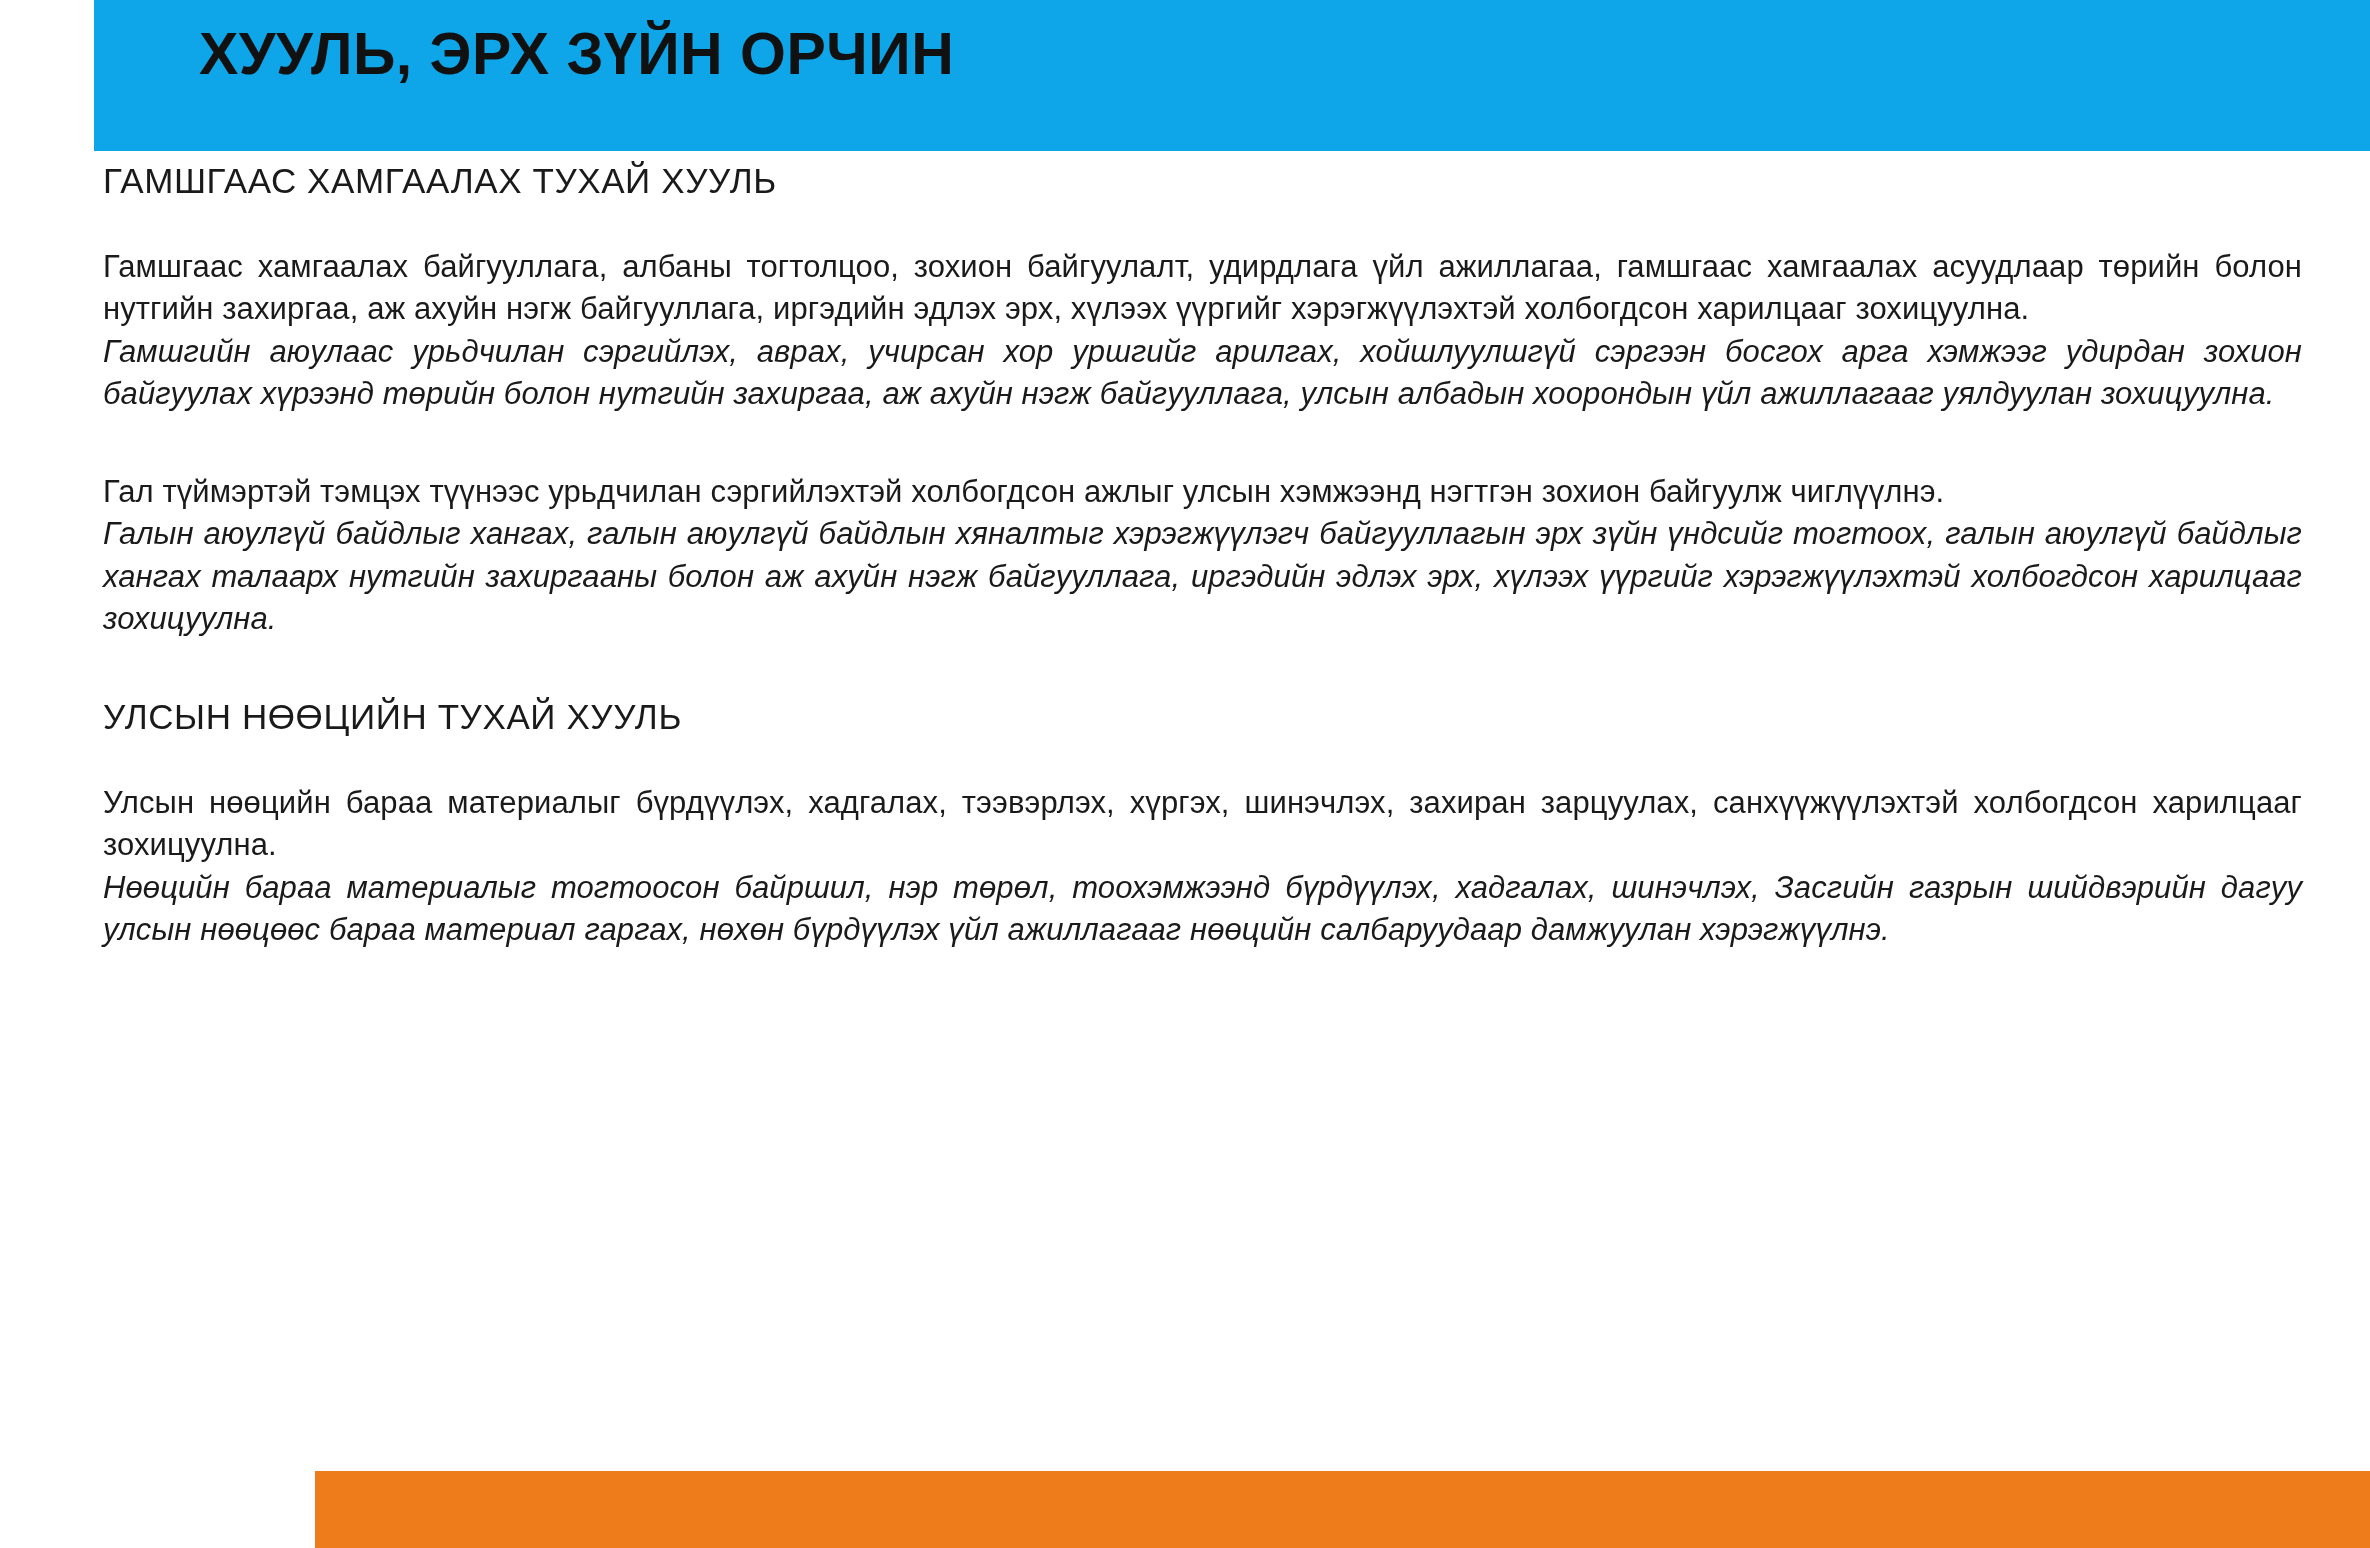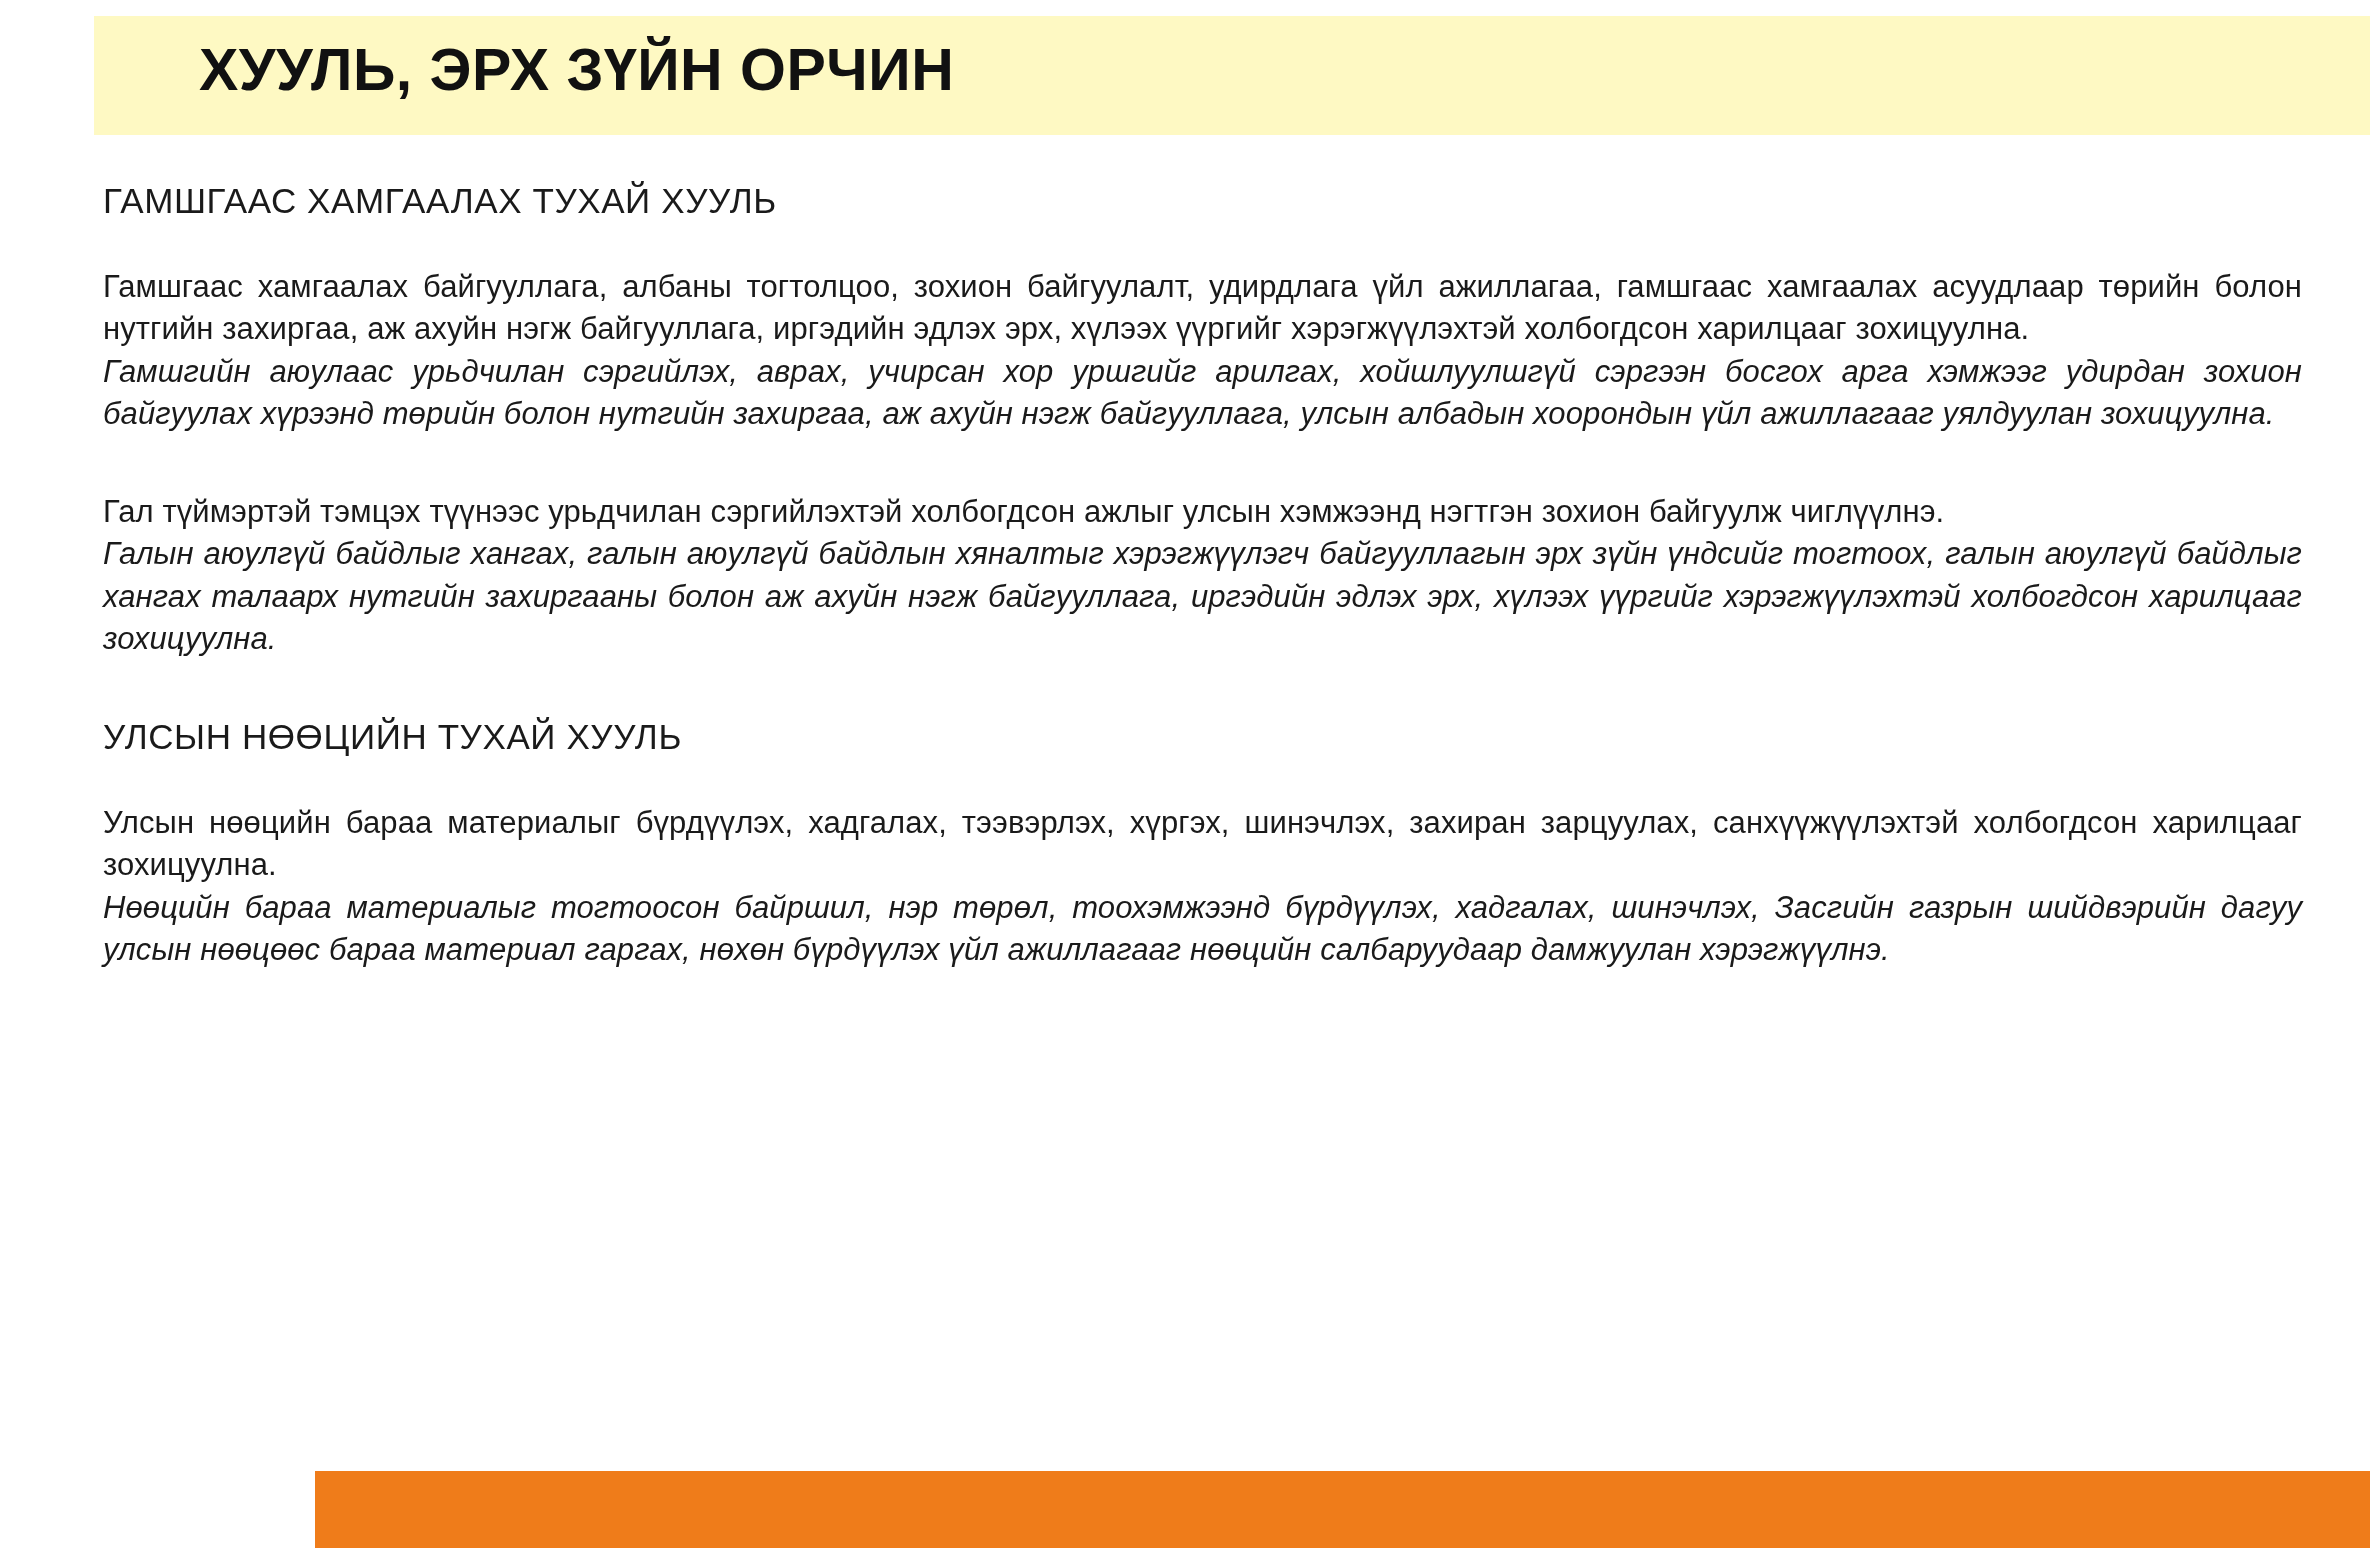--- a/index.html
+++ b/index.html
@@ -22,42 +22,42 @@
     top: 0;
     width: 94px;
     height: 1549px;
     background: #ffffff;
   }
 
   
   .header-band {
     position: absolute;
     left: 94px;
-    top: 16px;
+    top: 0;
     width: 2277px;
-    height: 119px;
-    background: #fef9c3;
+    height: 151px;
+    background: #0ea5e9;
   }
   .header-title {
     position: absolute;
     left: 105px;
     top: 25px;
     font-size: 59px;
     font-weight: bold;
     color: #111111;
     letter-spacing: 0.5px;
     line-height: 1;
     white-space: nowrap;
   }
 
   
   .content {
     position: absolute;
     left: 103px;
-    top: 180px;
+    top: 160px;
     width: 2199px;
   }
 
   .section {
     margin-bottom: 0;
   }
 
   .section-heading {
     font-size: 35px;
     color: #1a1a1a;

